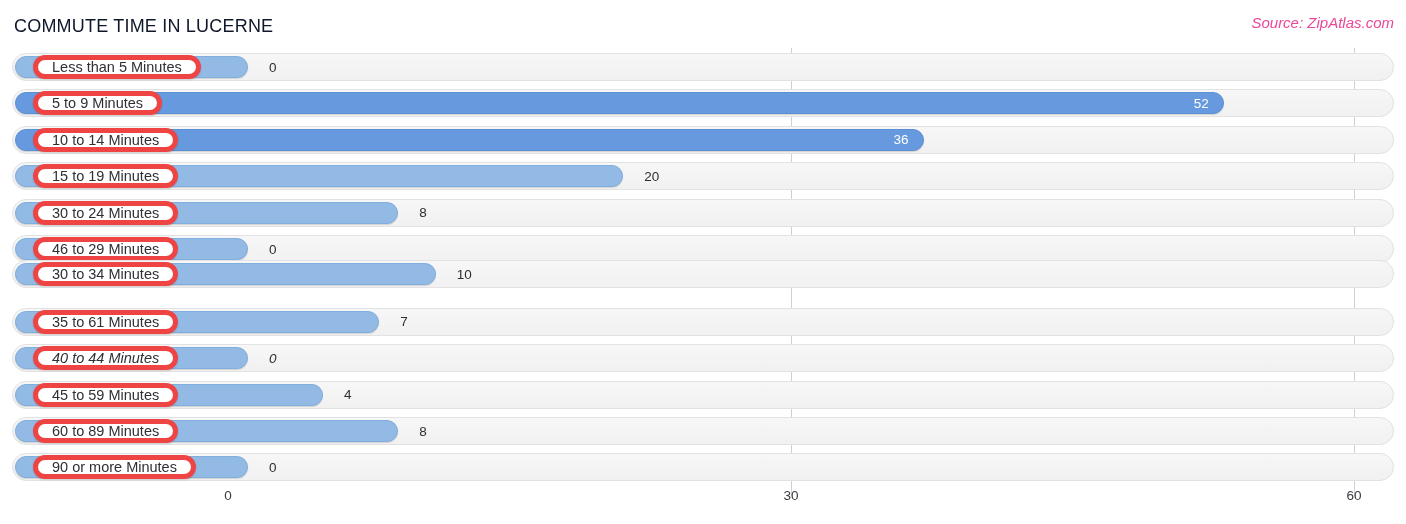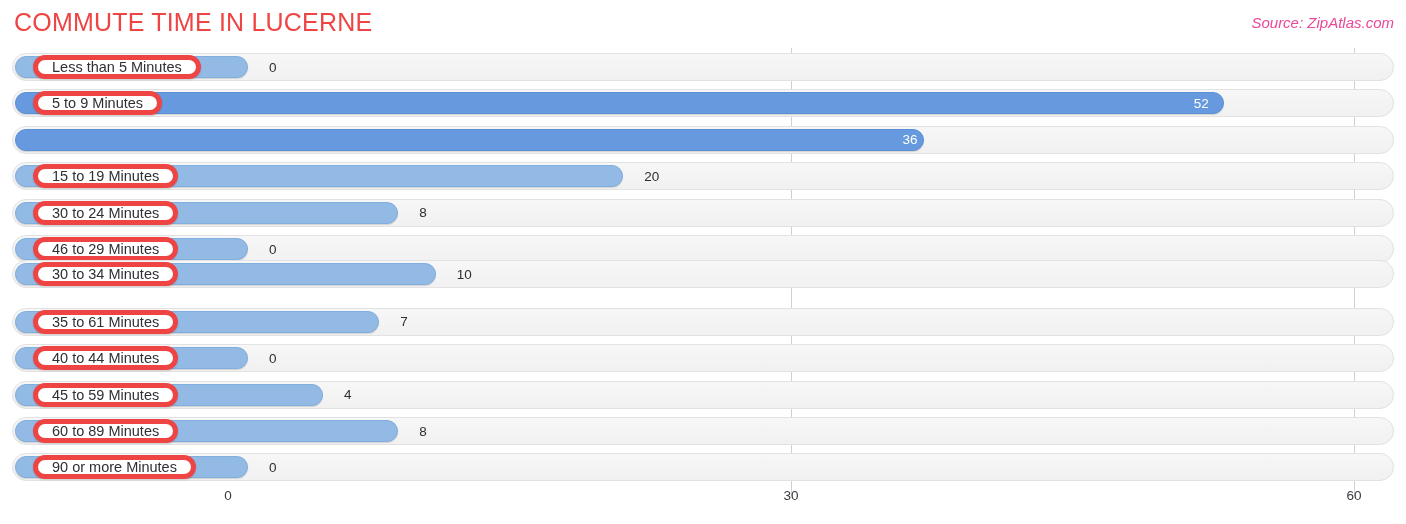--- a/index.html
+++ b/index.html
@@ -4,22 +4,22 @@
 <style>
   html,body{margin:0;padding:0;}
   body{
     width:1406px;height:524px;background:#ffffff;
     font-family:"Liberation Sans", sans-serif;
     overflow:hidden;position:relative;
   }
   #chart-root{position:relative;width:1406px;height:524px;}
 
   .title{
-    position:absolute;left:14px;top:8px;
-    font-size:25px;color:#ef4444;letter-spacing:.2px;
+    position:absolute;left:14px;top:16px;
+    font-size:18px;color:#0f172a;letter-spacing:.2px;
     white-space:nowrap;
   }
   .source{
     position:absolute;right:12px;top:14px;
     font-size:15px;font-style:italic;color:#ec4899;
     white-space:nowrap;
   }
 
   .plot{
     position:absolute;left:0;top:48px;width:1406px;height:440px;
@@ -108,21 +108,22 @@
       </div>
       <div class="row" style="top: 41.4px;">
         <div class="track"></div>
         <div class="bar dark" style="width: 1208.87px;"></div>
         <div class="pill">5 to 9 Minutes</div>
         <div class="val-in" style="left: 1181.87px;">52</div>
       </div>
       <div class="row" style="top: 77.8px;">
         <div class="track"></div>
         <div class="bar dark" style="width: 908.6px;"></div>
-        <div class="val-in" style="left: 881.6px; margin-left: 9px;">36</div>
+        <div class="pill">10 to 14 Minutes</div>
+        <div class="val-in" style="left: 881.6px;">36</div>
       </div>
       <div class="row" style="top: 114.2px;">
         <div class="track"></div>
         <div class="bar light" style="width: 608.333px;"></div>
         <div class="pill">15 to 19 Minutes</div>
         <div class="val-out" style="left: 632.333px;">20</div>
       </div>
       <div class="row" style="top: 150.6px;">
         <div class="track"></div>
         <div class="bar light" style="width: 383.133px;"></div>
@@ -140,21 +141,21 @@
         <div class="bar light" style="width: 420.667px;"></div>
         <div class="pill">30 to 34 Minutes</div>
         <div class="val-out" style="left: 444.667px;">10</div>
       </div>
       <div class="row" style="top: 259.8px;">
         <div class="track"></div>
         <div class="bar light" style="width: 364.367px;"></div>
         <div class="pill">35 to 61 Minutes</div>
         <div class="val-out" style="left: 388.367px;">7</div>
       </div>
-      <div class="row" style="top: 296.2px;">
+      <div class="row" style="top: 296.2px; font-style: italic;">
         <div class="track"></div>
         <div class="bar light" style="width: 233px;"></div>
         <div class="pill">40 to 44 Minutes</div>
         <div class="val-out" style="left: 257px;">0</div>
       </div>
       <div class="row" style="top: 332.6px;">
         <div class="track"></div>
         <div class="bar light" style="width: 308.067px;"></div>
         <div class="pill">45 to 59 Minutes</div>
         <div class="val-out" style="left: 332.067px;">4</div>

